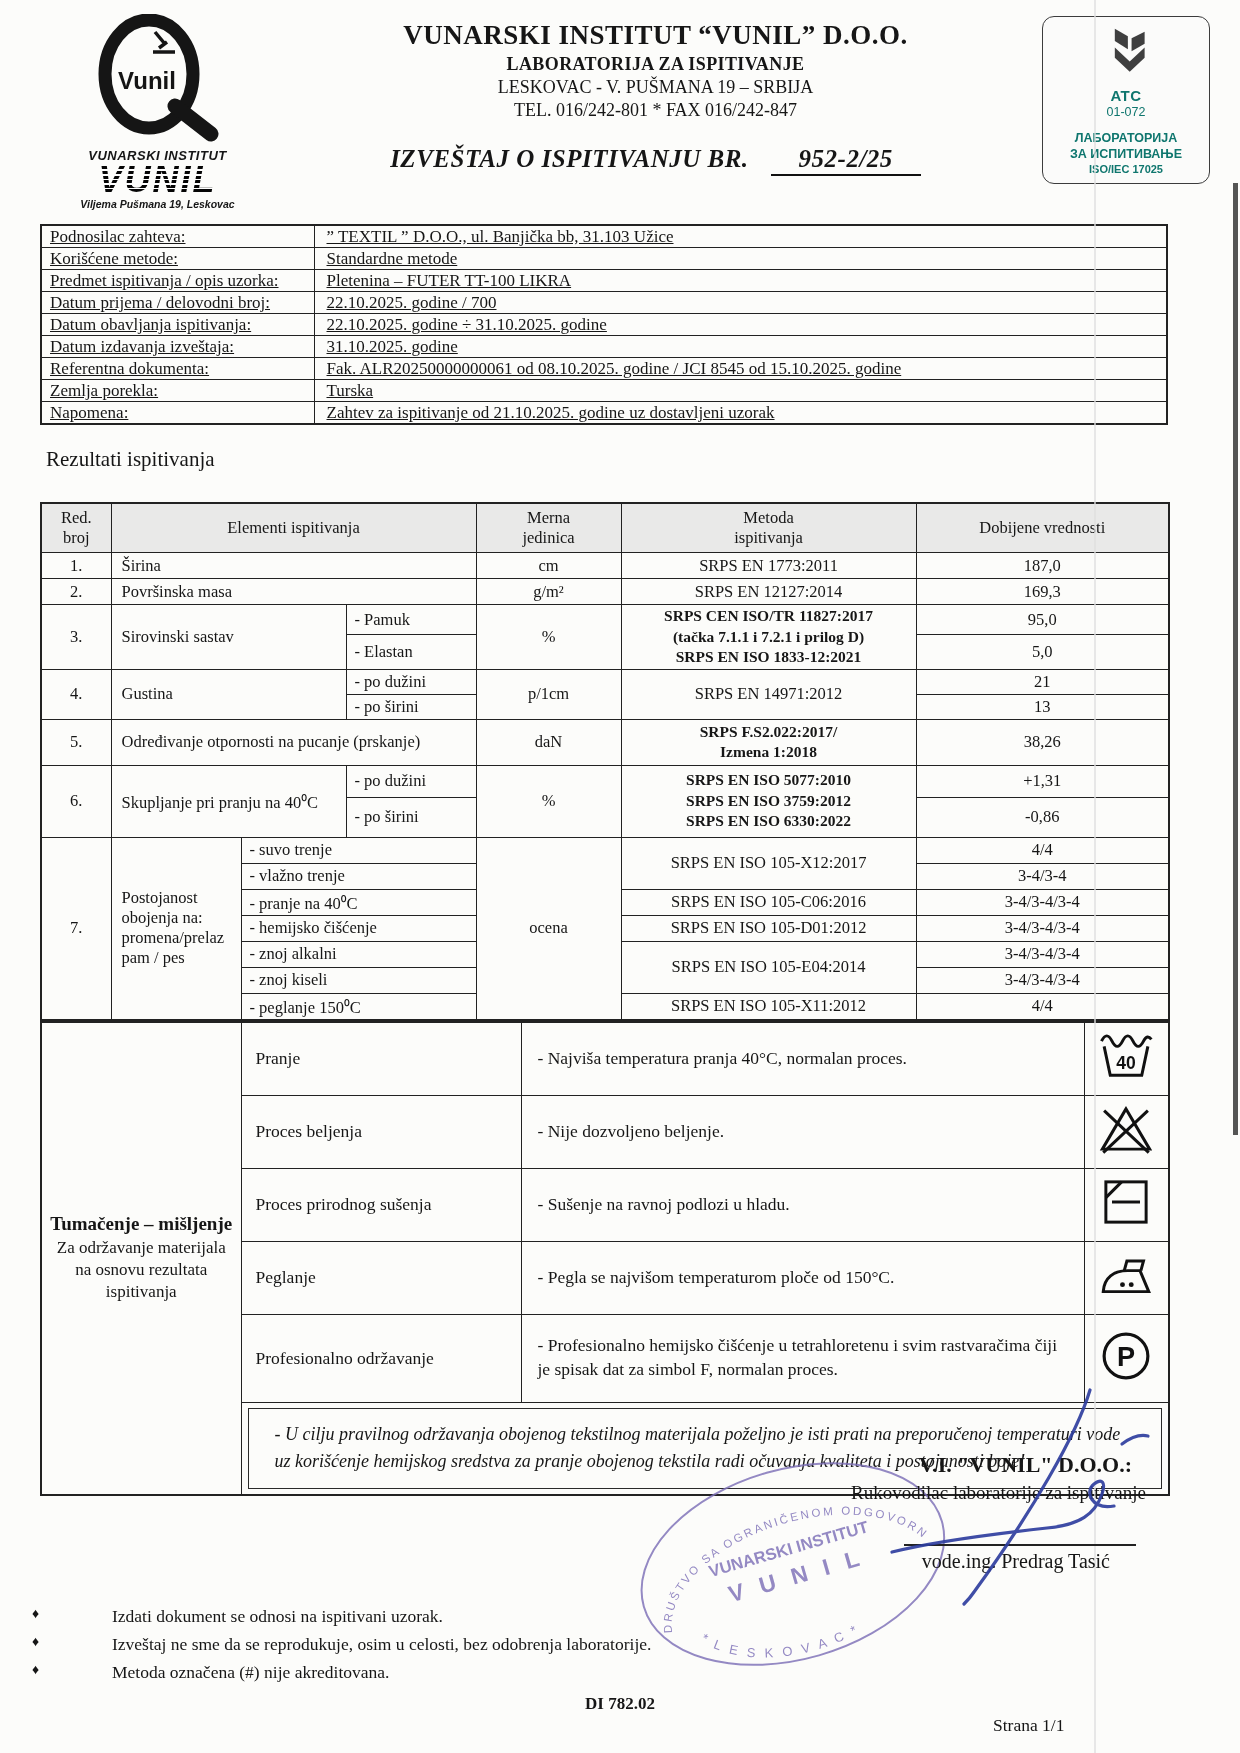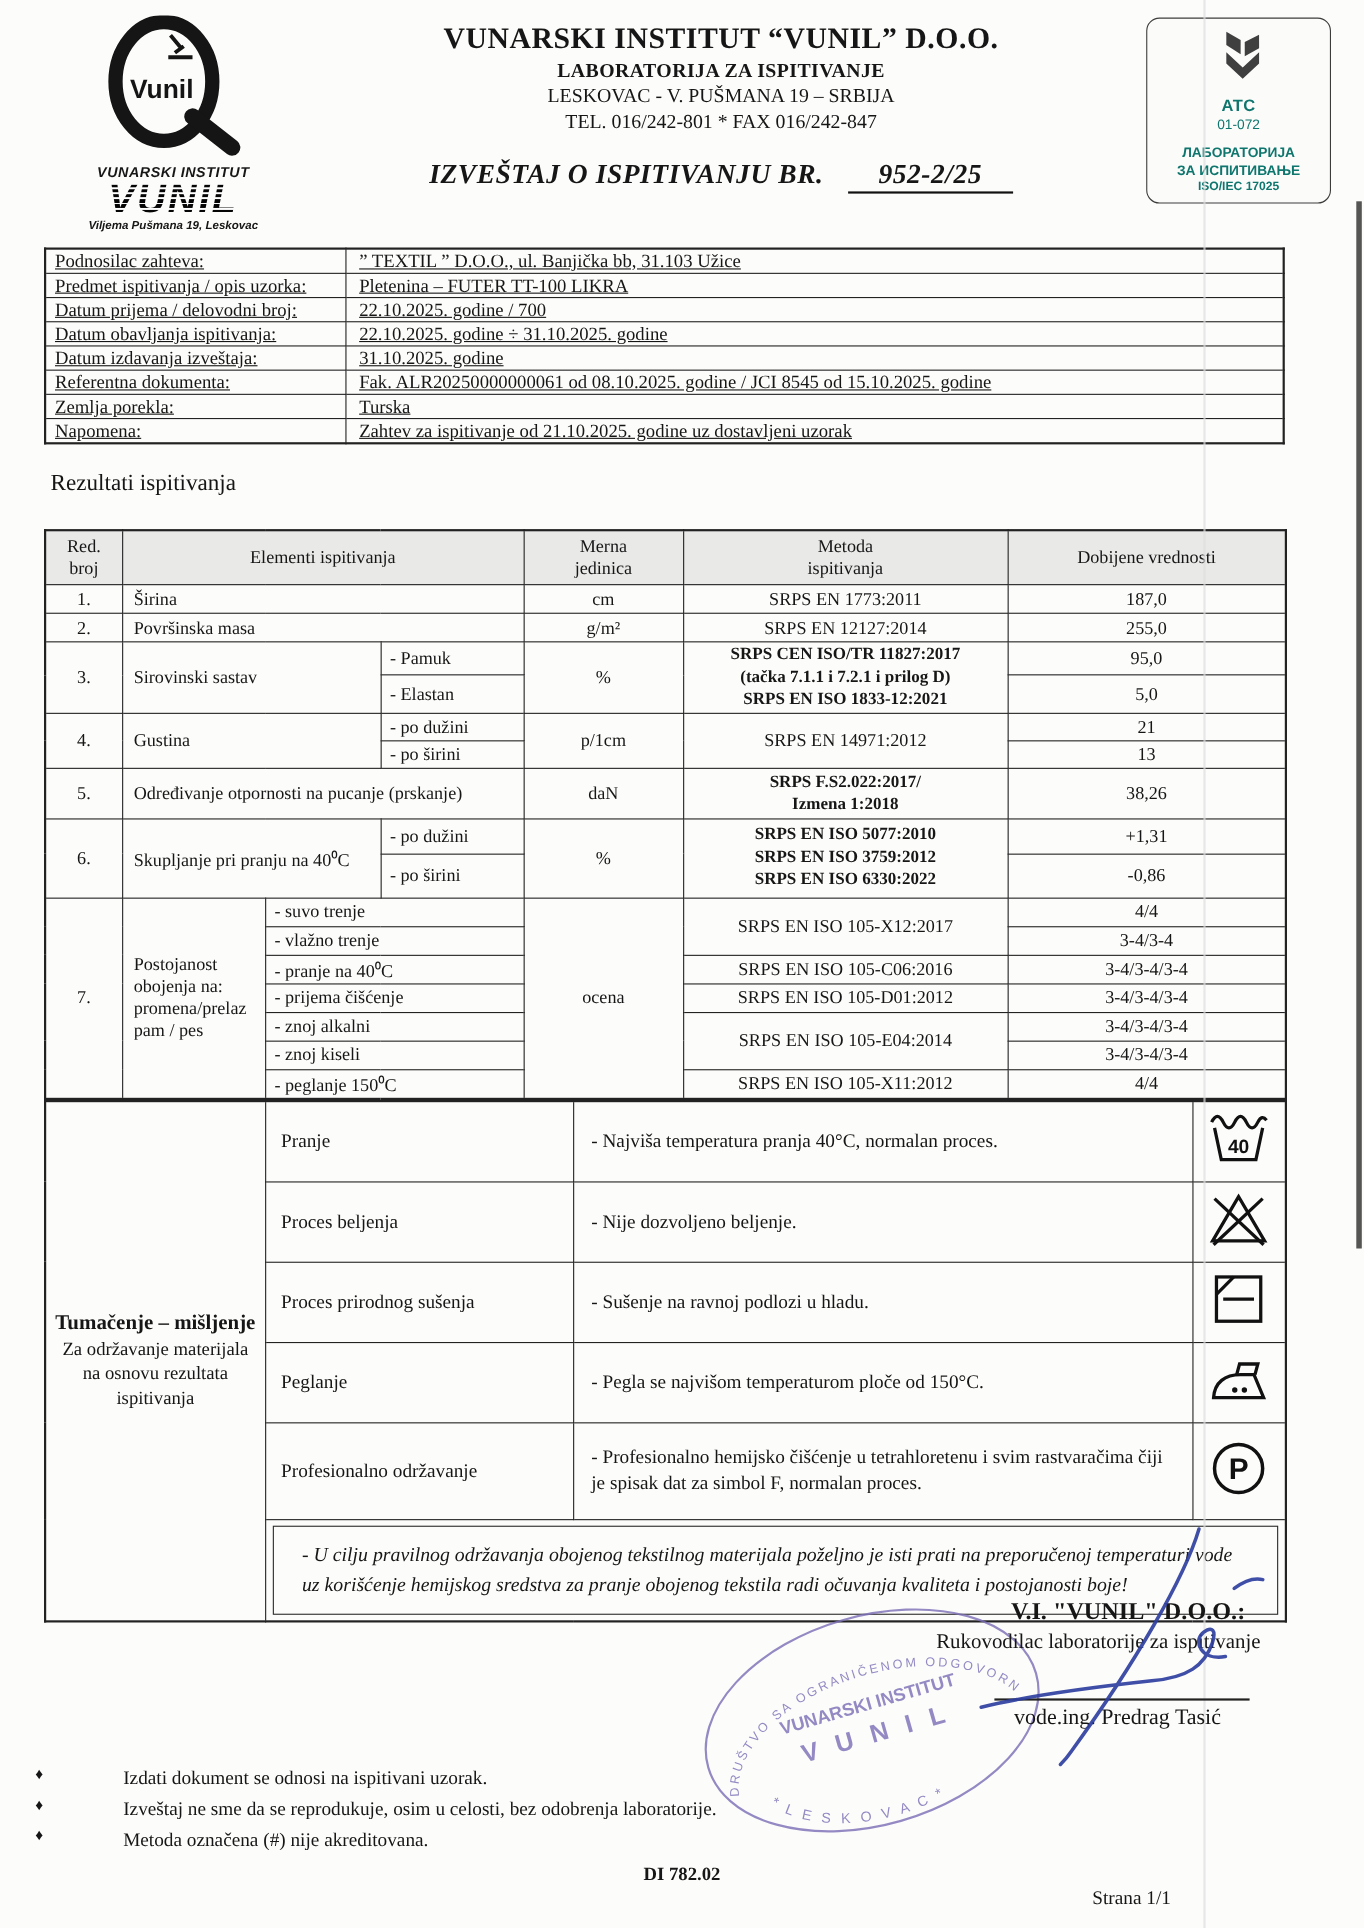--- a/index.html
+++ b/index.html
@@ -120,20 +120,24 @@
     <colgroup>
         <col style="width:273px">
         <col>
       </colgroup>
     <tbody>
       <tr>
           <td>Podnosilac zahteva:</td>
           <td class="val">” TEXTIL ” D.O.O., ul. Banjička bb, 31.103 Užice</td>
         </tr>
       <tr>
+          <td>Korišćene metode:</td>
+          <td class="val">Standardne metode</td>
+        </tr>
+      <tr>
           <td>Predmet ispitivanja / opis uzorka:</td>
           <td class="val">Pletenina – FUTER TT-100 LIKRA</td>
         </tr>
       <tr>
           <td>Datum prijema / delovodni broj:</td>
           <td class="val">22.10.2025. godine    /    700</td>
         </tr>
       <tr>
           <td>Datum obavljanja ispitivanja:</td>
           <td class="val">22.10.2025. godine ÷ 31.10.2025. godine</td>
@@ -187,21 +191,21 @@
         <td colspan="3" class="l">Širina</td>
         <td>cm</td>
         <td>SRPS EN 1773:2011</td>
         <td>187,0</td>
       </tr>
       <tr class="rh23">
         <td>2.</td>
         <td colspan="3" class="l">Površinska masa</td>
         <td>g/m²</td>
         <td>SRPS EN 12127:2014</td>
-        <td>255,0</td>
+        <td>169,3</td>
       </tr>
       <tr style="height:30px;">
         <td rowspan="2">3.</td>
         <td colspan="2" rowspan="2" class="l">Sirovinski sastav</td>
         <td class="sub">- Pamuk</td>
         <td rowspan="2">%</td>
         <td rowspan="2" class="m pre">SRPS CEN ISO/TR 11827:2017
 (tačka 7.1.1 i 7.2.1 i prilog D)
 SRPS EN ISO 1833-12:2021</td>
         <td>95,0</td>
@@ -258,21 +262,21 @@
       <tr class="rh23">
         <td colspan="2" class="sub">- vlažno trenje</td>
         <td>3-4/3-4</td>
       </tr>
       <tr class="rh23">
         <td colspan="2" class="sub">- pranje na 40⁰C</td>
         <td>SRPS EN ISO 105-C06:2016</td>
         <td>3-4/3-4/3-4</td>
       </tr>
       <tr class="rh23">
-        <td colspan="2" class="sub">- prijema čišćenje</td>
+        <td colspan="2" class="sub">- hemijsko čišćenje</td>
         <td>SRPS EN ISO 105-D01:2012</td>
         <td>3-4/3-4/3-4</td>
       </tr>
       <tr class="rh23">
         <td colspan="2" class="sub">- znoj alkalni</td>
         <td rowspan="2">SRPS EN ISO 105-E04:2014</td>
         <td>3-4/3-4/3-4</td>
       </tr>
       <tr class="rh23">
         <td colspan="2" class="sub">- znoj kiseli</td>

